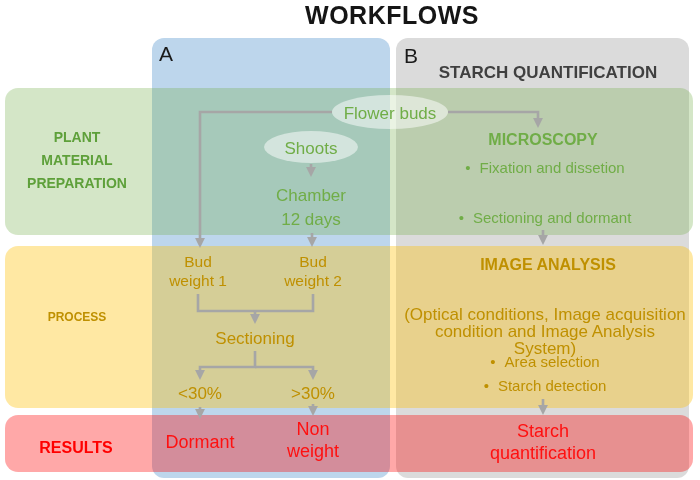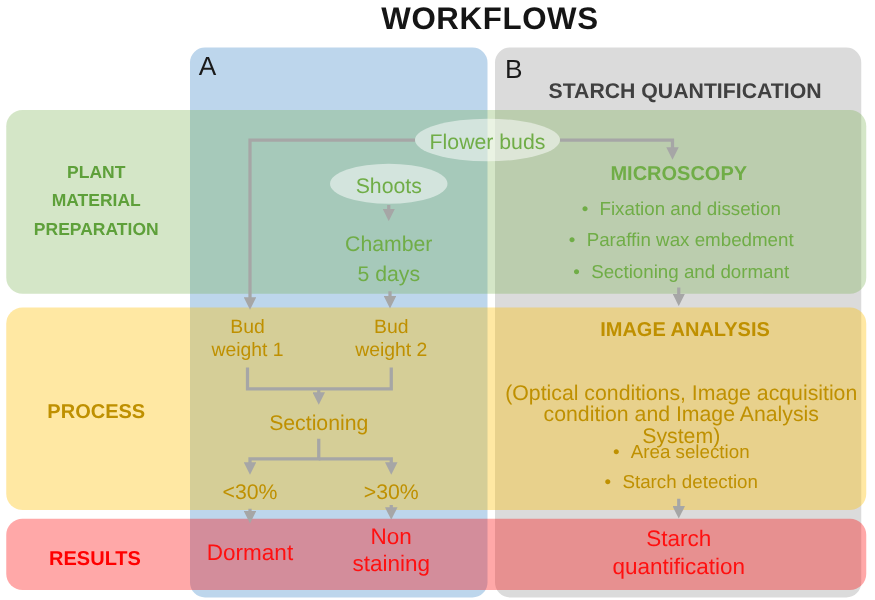--- a/index.html
+++ b/index.html
@@ -51,21 +51,21 @@
   <div class="band band-yellow"></div>
   <div class="band band-red"></div>
 
   <div class="letter" style="left:159px;top:42px;">A</div>
   <div class="letter" style="left:404px;top:44px;">B</div>
   <div class="cx hdr hdr-b">STARCH QUANTIFICATION</div>
 
   <div class="cx band-label lbl-green" style="left:77px;top:126px;">PLANT
 MATERIAL
 PREPARATION</div>
-  <div class="cx band-label lbl-olive" style="left:77px;top:318px;font-size:16px;">PROCESS</div>
+  <div class="cx band-label lbl-olive" style="left:77px;top:306px;font-size:12px;">PROCESS</div>
   <div class="cx band-label lbl-red" style="left:76px;top:436px;font-size:16px;">RESULTS</div>
 
   <svg class="wires" width="700" height="480" viewBox="0 0 700 480">
     <defs>
       <marker id="ah" markerUnits="userSpaceOnUse" markerWidth="10" markerHeight="10" viewBox="0 0 9 9" refX="1" refY="4.5" orient="auto">
         <path d="M0,0 L9,4.5 L0,9 Z" fill="#A6A6A6"></path>
       </marker>
     </defs>
     <g stroke="#A6A6A6" stroke-width="2.6" fill="none">
       <path d="M332,112 L200,112 L200,239" marker-end="url(#ah)"></path>
@@ -81,35 +81,34 @@
       <path d="M543,230 L543,236" marker-end="url(#ah)"></path>
       <path d="M543,399 L543,406" marker-end="url(#ah)"></path>
     </g>
     <ellipse cx="390" cy="112" rx="58" ry="17" fill="rgba(255,255,255,0.5)"></ellipse>
     <ellipse cx="311" cy="147" rx="47" ry="16" fill="rgba(255,255,255,0.5)"></ellipse>
   </svg>
 
   <div class="cx node green" style="left:390px;top:102px;">Flower buds</div>
   <div class="cx node green" style="left:311px;top:137px;">Shoots</div>
   <div class="cx node green" style="left:311px;top:184px;">Chamber
-5 days</div>
+12 days</div>
   <div class="cx small-node olive" style="left:198px;top:252px;">Bud
 weight 1</div>
   <div class="cx small-node olive" style="left:313px;top:252px;">Bud
 weight 2</div>
   <div class="cx node olive" style="left:255px;top:327px;">Sectioning</div>
   <div class="cx node olive" style="left:200px;top:382px;">&lt;30%</div>
   <div class="cx node olive" style="left:313px;top:382px;">&gt;30%</div>
   <div class="cx result-node red" style="left:200px;top:431px;">Dormant</div>
   <div class="cx result-node red" style="left:313px;top:418px;">Non
-staining</div>
+weight</div>
 
   <div class="cx sec-title green" style="left:543px;top:131px;">MICROSCOPY</div>
   <div class="cx bullet-row green" style="left:545px;top:155px;"><span class="b">•</span><span>Fixation and dissetion</span></div>
-  <div class="cx bullet-row green" style="left:545px;top:180px;"><span class="b">•</span><span>Paraffin wax embedment</span></div>
   <div class="cx bullet-row green" style="left:545px;top:205px;"><span class="b">•</span><span>Sectioning and dormant</span></div>
 
   <div class="cx sec-title olive" style="left:548px;top:256px;">IMAGE ANALYSIS</div>
   <div class="cx note olive" style="left:545px;top:306px;">(Optical conditions, Image acquisition condition and Image Analysis System)</div>
   <div class="cx bullet-row olive" style="left:545px;top:349px;"><span class="b">•</span><span>Area selection</span></div>
   <div class="cx bullet-row olive" style="left:545px;top:373px;"><span class="b">•</span><span>Starch detection</span></div>
 
   <div class="cx result-node red" style="left:543px;top:420px;">Starch
 quantification</div>
 

